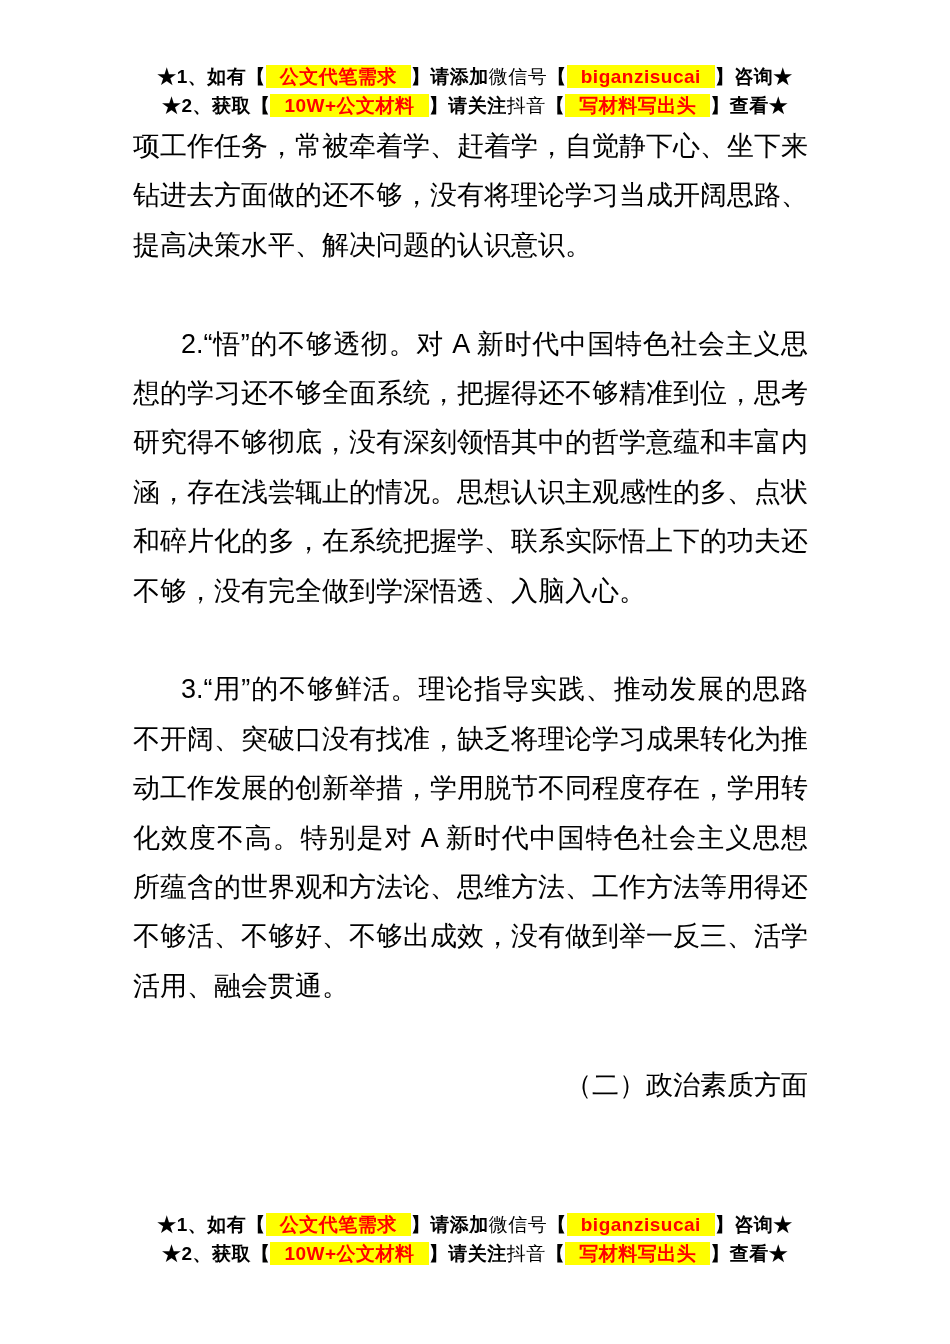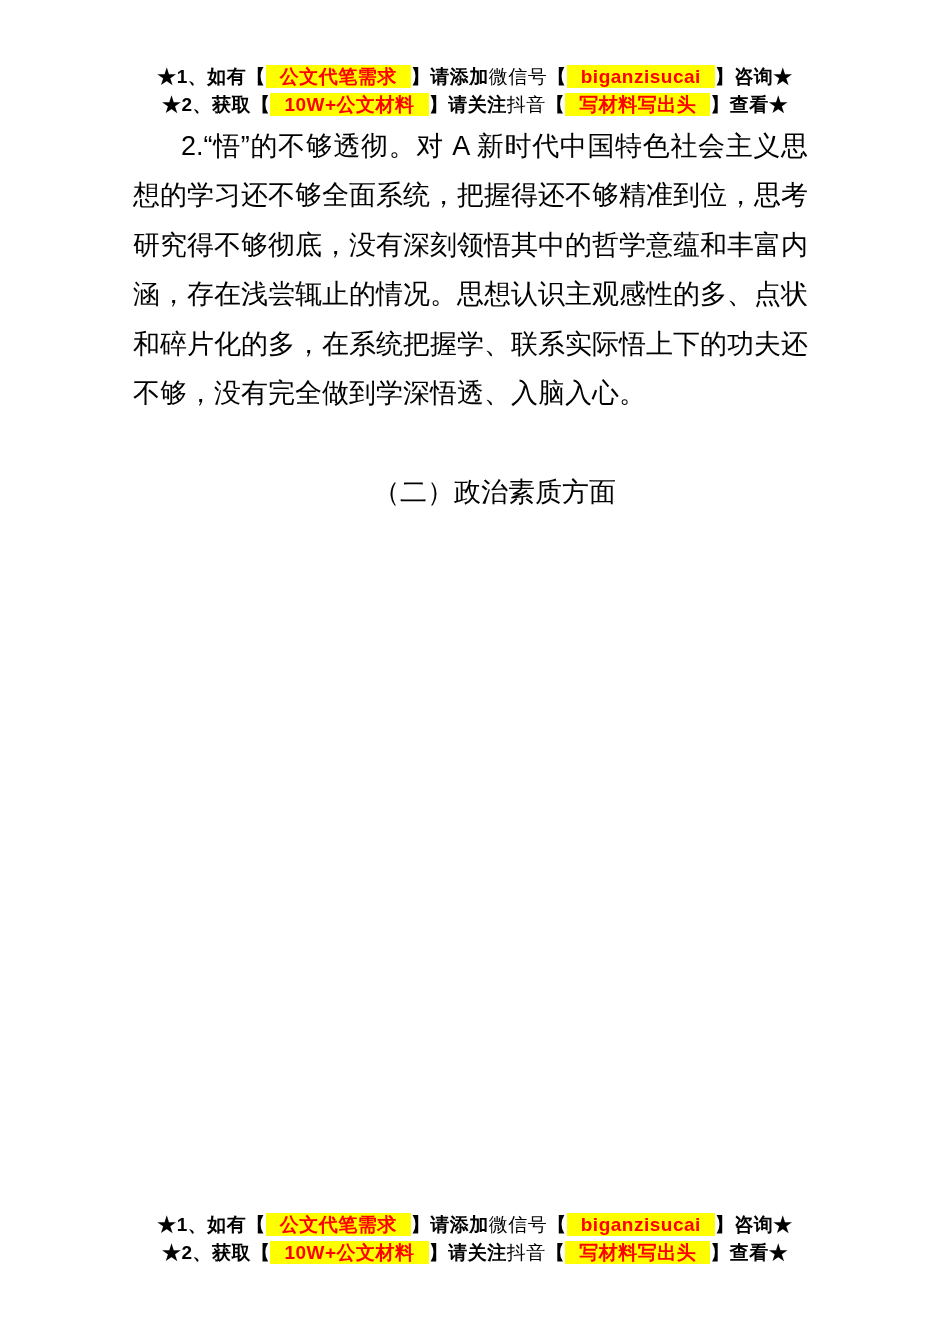--- a/index.html
+++ b/index.html
@@ -28,57 +28,59 @@
   .promo-footer { top: 1211px; }
   .promo .hl {
     background: #ffff00;
     color: #ff0000;
     padding: 1px 14px;
   }
   .promo .u {
     text-decoration-thickness: 2px;
     text-underline-offset: 3px;
   }
-  .promo .normal-weight { font-weight: normal; }
+  .promo .normal-weight { font-weight: normal; font-family: Liberation Mono, monospace; }
   
   .content {
     position: absolute;
     left: 133px;
     top: 122px;
     width: 675px;
     font-size: 27px;
     line-height: 49.4px;
     text-align: justify;
     text-justify: inter-character;
     word-break: break-all;
   }
   .para {
     margin: 0 0 49.4px 0;
   }
   .indent {
     text-indent: 48px;
   }
   .section-heading {
-    text-align: center;
+    text-align: right;
   }
 </style>
 </head>
 <body>
 
 <div class="promo promo-header">
   <div>
     <span>★1、如有【</span><span class="hl">公文代笔需求</span><span>】请</span><span class="u">添加</span><span class="normal-weight">微信号</span><span>【</span><span class="hl u">biganzisucai</span><span>】咨询★</span>
   </div>
   <div>
     <span>★2、获取【</span><span class="hl">10W+公文材料</span><span>】请</span><span class="u">关注</span><span class="normal-weight">抖音</span><span>【</span><span class="hl u">写材料写出头</span><span>】查看★</span>
   </div>
 </div>
 
 <div class="content">
+  <p class="para">项工作任务，常被牵着学、赶着学，自觉静下心、坐下来钻进去方面做的还不够，没有将理论学习当成开阔思路、提高决策水平、解决问题的认识意识。</p>
   <p class="para indent">2.“悟”的不够透彻。对 A 新时代中国特色社会主义思想的学习还不够全面系统，把握得还不够精准到位，思考研究得不够彻底，没有深刻领悟其中的哲学意蕴和丰富内涵，存在浅尝辄止的情况。思想认识主观感性的多、点状和碎片化的多，在系统把握学、联系实际悟上下的功夫还不够，没有完全做到学深悟透、入脑入心。</p>
+  <p class="para indent">3.“用”的不够鲜活。理论指导实践、推动发展的思路不开阔、突破口没有找准，缺乏将理论学习成果转化为推动工作发展的创新举措，学用脱节不同程度存在，学用转化效度不高。特别是对 A 新时代中国特色社会主义思想所蕴含的世界观和方法论、思维方法、工作方法等用得还不够活、不够好、不够出成效，没有做到举一反三、活学活用、融会贯通。</p>
   <p class="para indent section-heading">（二）政治素质方面</p>
 </div>
 
 <div class="promo promo-footer">
   <div>
     <span>★1、如有【</span><span class="hl">公文代笔需求</span><span>】请</span><span class="u">添加</span><span class="normal-weight">微信号</span><span>【</span><span class="hl u">biganzisucai</span><span>】咨询★</span>
   </div>
   <div>
     <span>★2、获取【</span><span class="hl">10W+公文材料</span><span>】请</span><span class="u">关注</span><span class="normal-weight">抖音</span><span>【</span><span class="hl u">写材料写出头</span><span>】查看★</span>
   </div>

